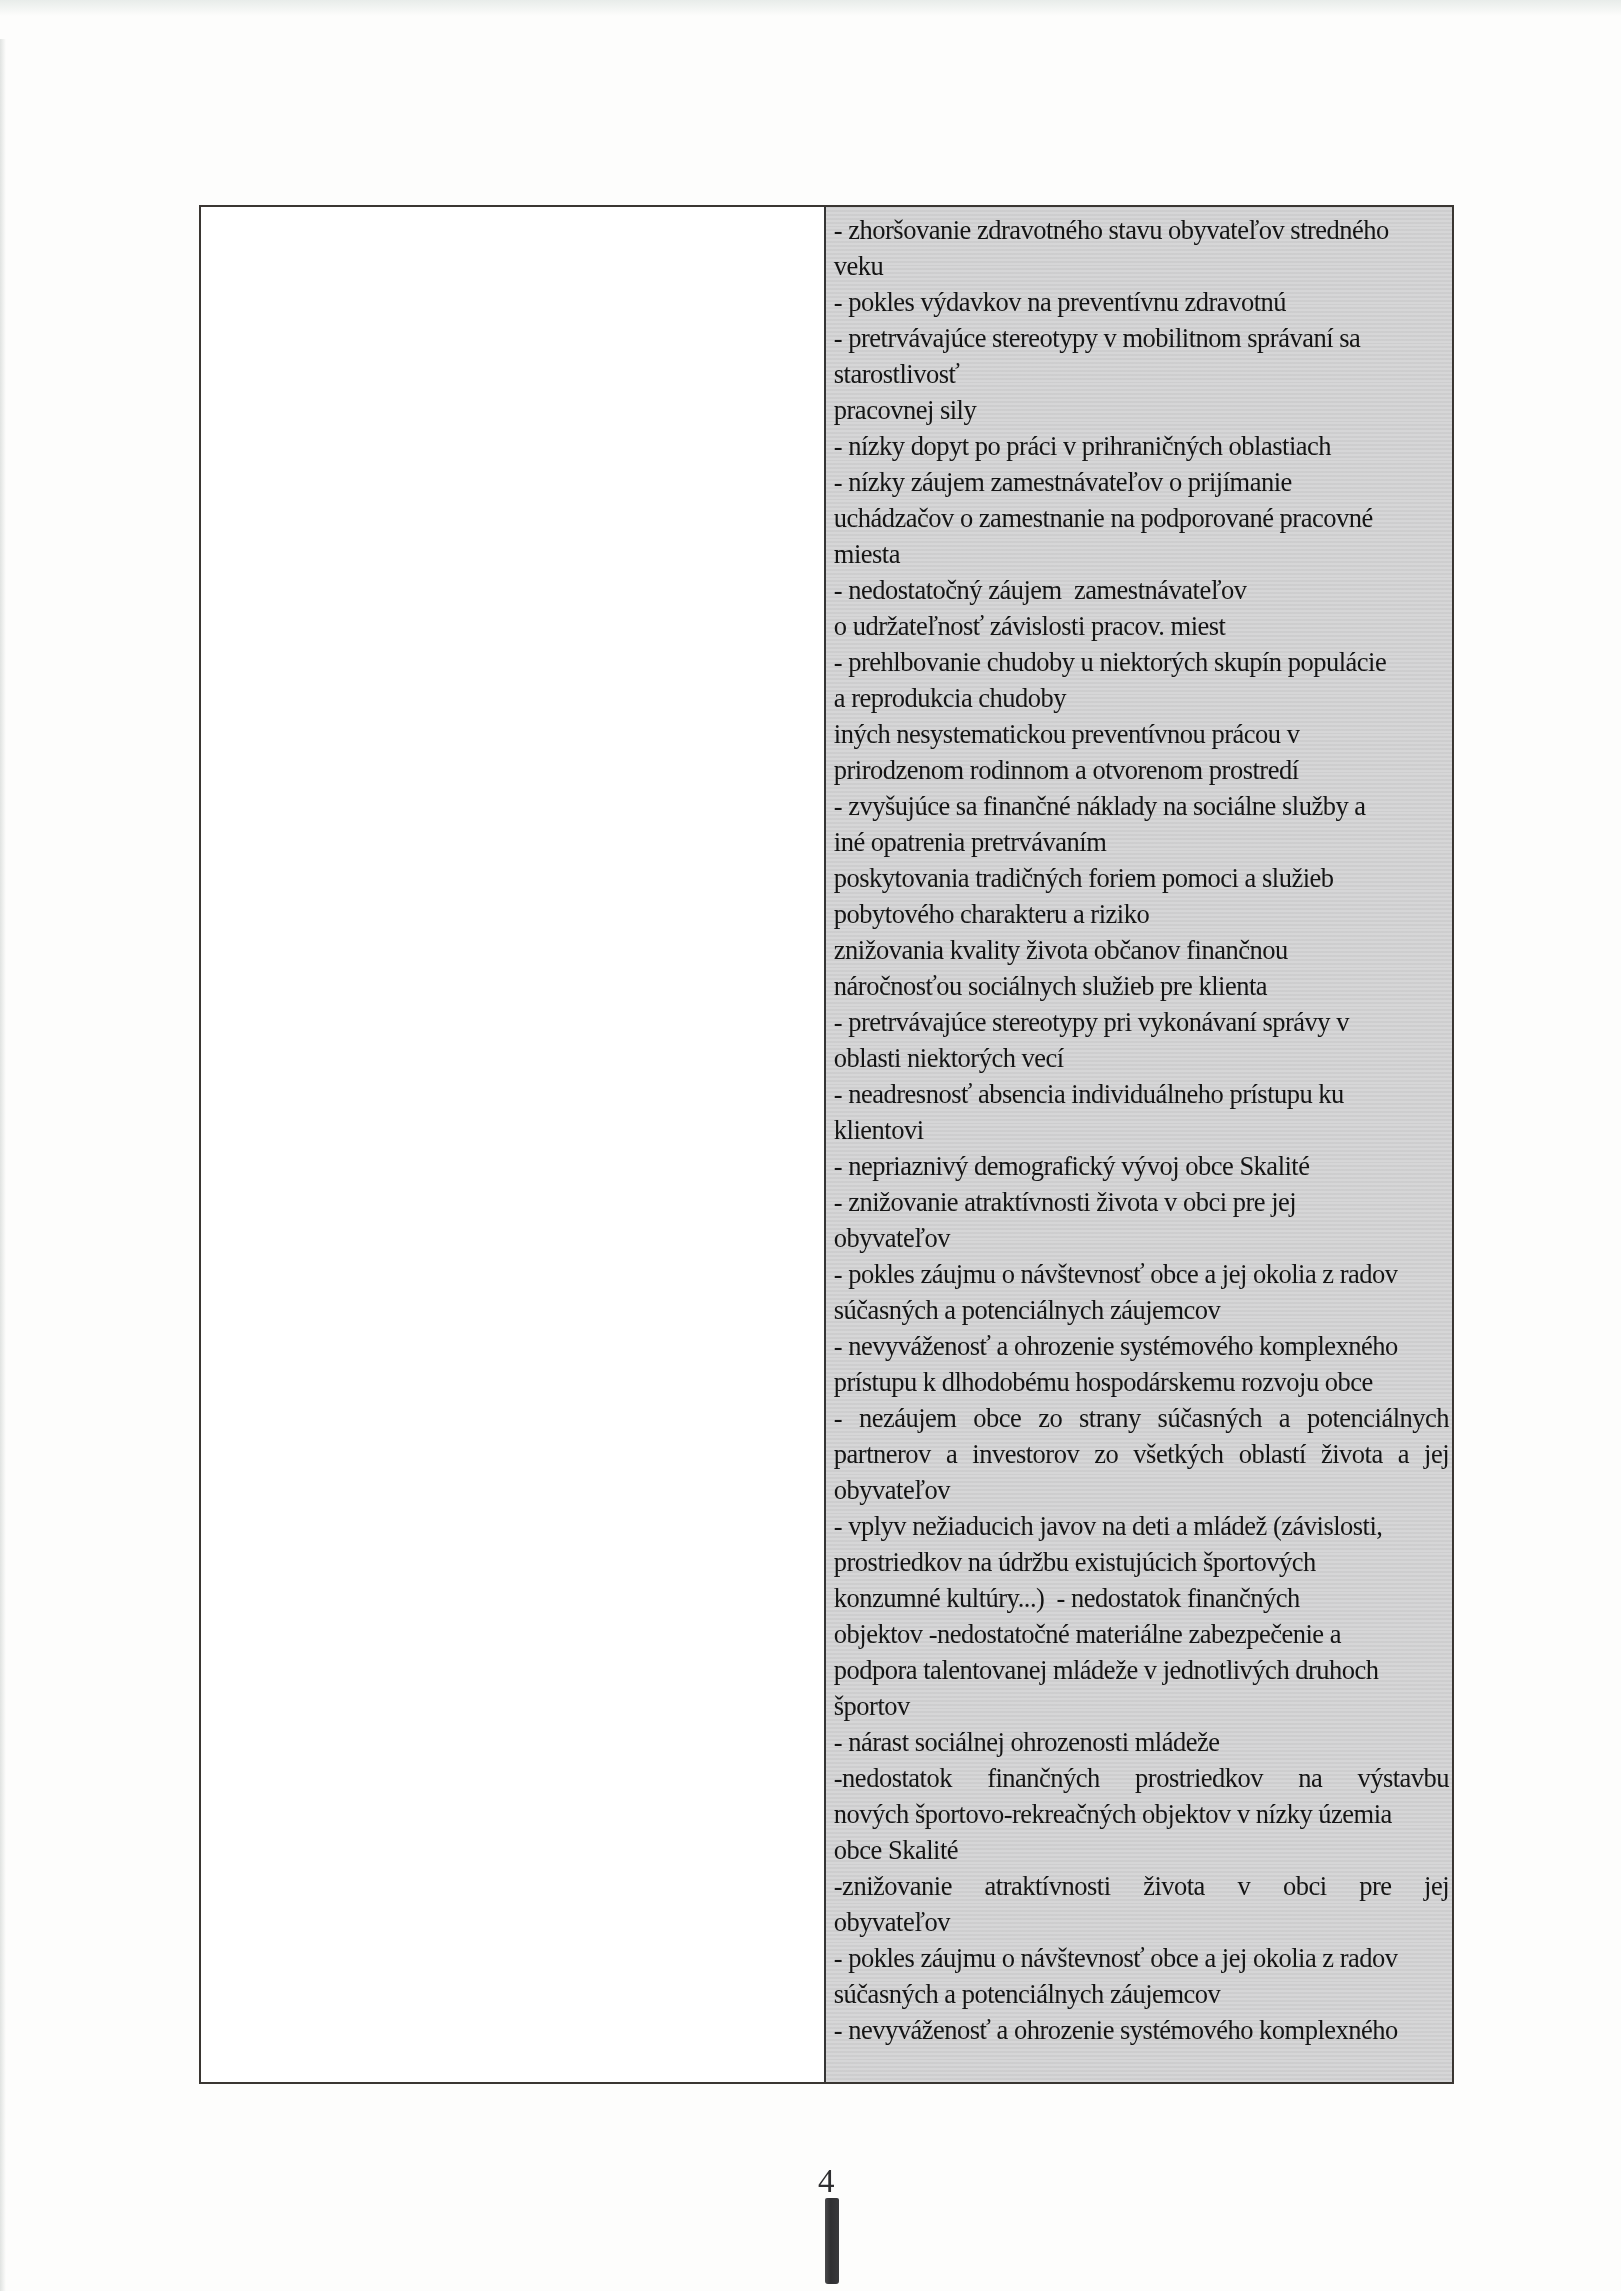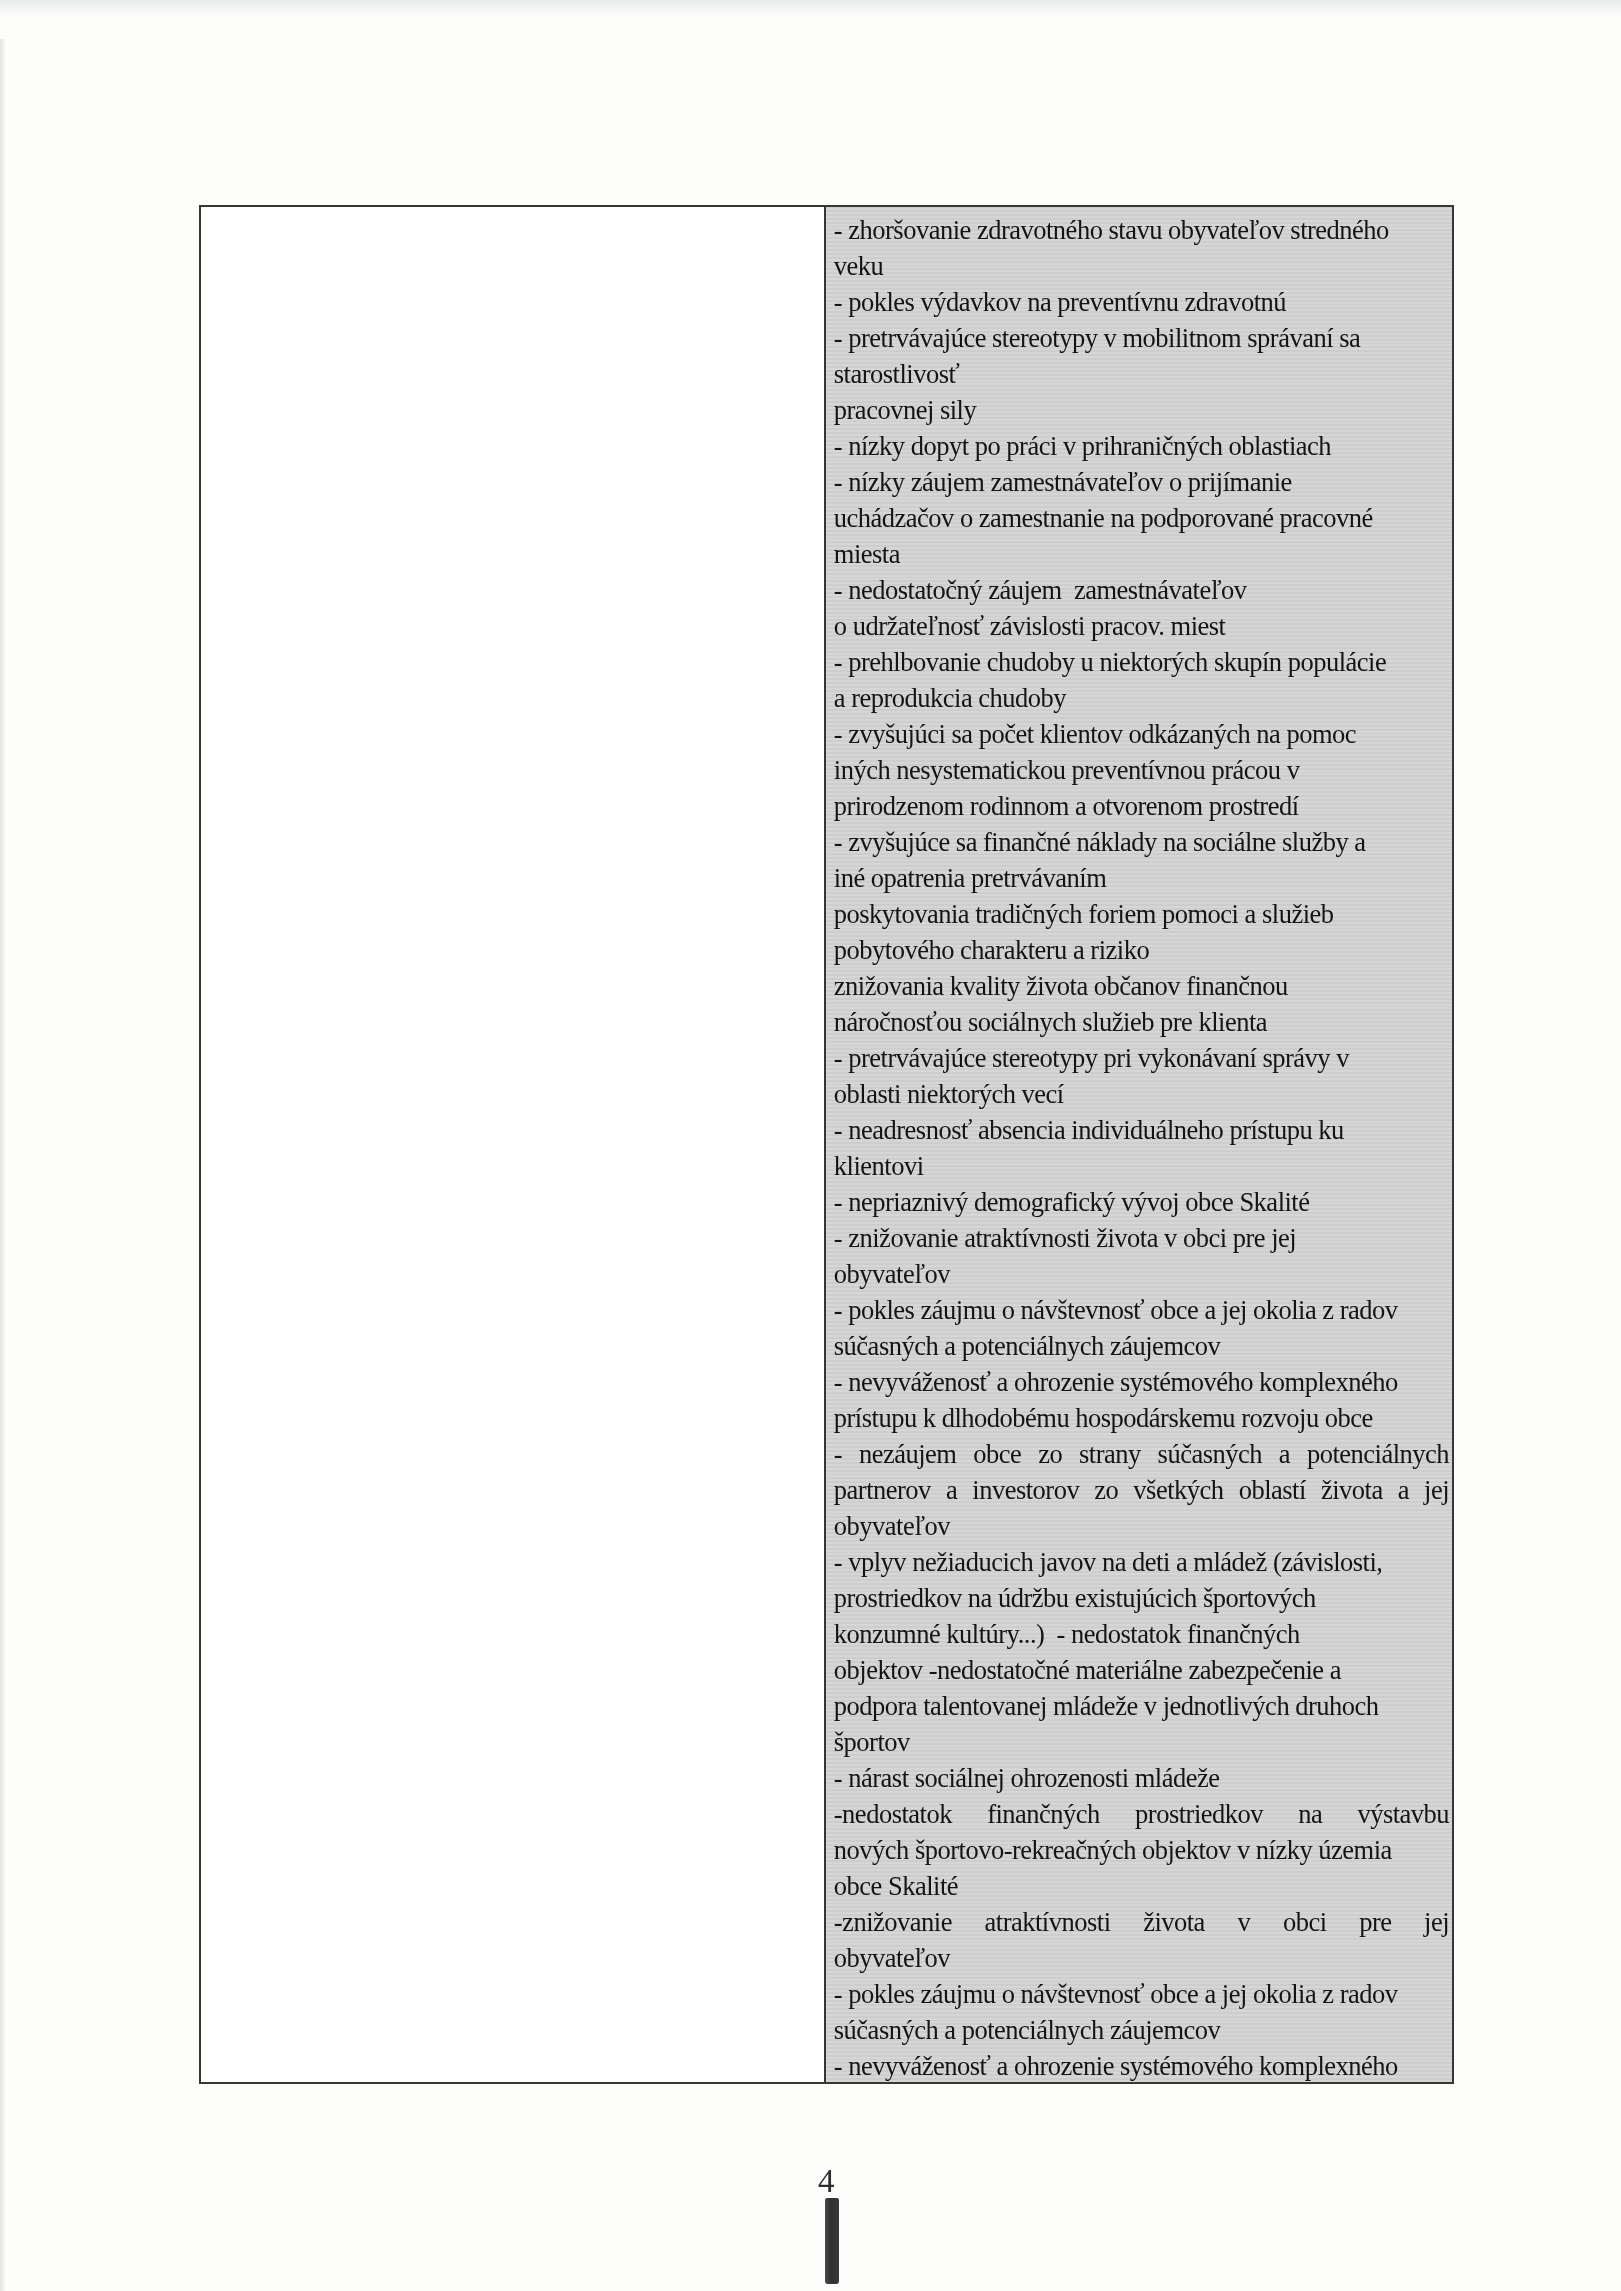--- a/index.html
+++ b/index.html
@@ -85,21 +85,20 @@
       <div class="line">starostlivosť</div>
       <div class="line">pracovnej sily</div>
       <div class="line">- nízky dopyt po práci v prihraničných oblastiach</div>
       <div class="line">- nízky záujem zamestnávateľov o prijímanie</div>
       <div class="line">uchádzačov o zamestnanie na podporované pracovné</div>
       <div class="line">miesta</div>
       <div class="line">- nedostatočný záujem  zamestnávateľov</div>
       <div class="line">o udržateľnosť závislosti pracov. miest</div>
       <div class="line">- prehlbovanie chudoby u niektorých skupín populácie</div>
       <div class="line">a reprodukcia chudoby</div>
-      <div class="line">- zvyšujúci sa počet klientov odkázaných na pomoc</div>
       <div class="line">iných nesystematickou preventívnou prácou v</div>
       <div class="line">prirodzenom rodinnom a otvorenom prostredí</div>
       <div class="line">- zvyšujúce sa finančné náklady na sociálne služby a</div>
       <div class="line">iné opatrenia pretrvávaním</div>
       <div class="line">poskytovania tradičných foriem pomoci a služieb</div>
       <div class="line">pobytového charakteru a riziko</div>
       <div class="line">znižovania kvality života občanov finančnou</div>
       <div class="line">náročnosťou sociálnych služieb pre klienta</div>
       <div class="line">- pretrvávajúce stereotypy pri vykonávaní správy v</div>
       <div class="line">oblasti niektorých vecí</div>

